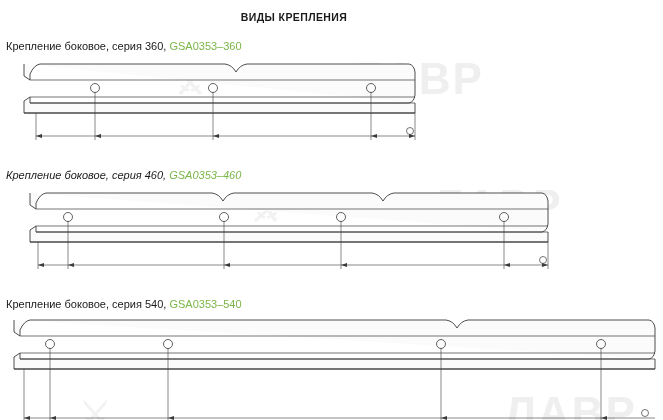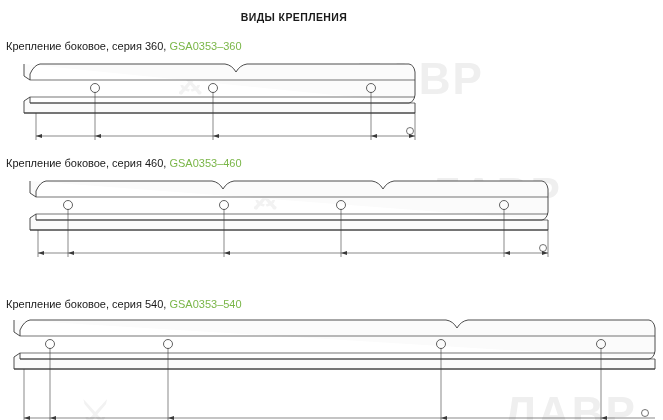--- a/index.html
+++ b/index.html
@@ -102,21 +102,21 @@
     <circle cx="410" cy="91" r="3.5" fill="none" stroke="#3a3a3a" stroke-width="0.7"></circle>
 
     <text class="dim" x="33" y="132" transform="rotate(-90 33 132)">310</text>
     <text class="dim" x="92" y="132" transform="rotate(-90 92 132)">261</text>
     <text class="dim" x="210" y="132" transform="rotate(-90 210 132)">165</text>
     <text class="dim" x="368" y="132" transform="rotate(-90 368 132)">37</text>
     <text class="dim" x="412" y="132" transform="rotate(-90 412 132)">0</text>
   </svg>
 </div>
 
-<div class="section" style="top:157px;height:110px;">
+<div class="section" style="top:169px;height:110px;font-style:italic;">
   <div class="sec-label">
     <span>Крепление боковое, серия 460,</span>
     <span class="code">GSA0353–460</span>
   </div>
 
   <div class="wm" style="top:12px; left:430px; font-size:44px;">ЛАВР</div>
   <div class="wm" style="top:20px; left:250px; font-size:34px; color:#f2f2f2;">⚔</div>
 
   <svg width="663" height="110" viewBox="0 0 663 110">
     <path d="M30,24 L30,36 L36,40 L36,34 Q40,25 46,24 L212,24 Q219,25 223,32 Q227,25 234,24 L372,24 Q379,25 383,32 Q387,25 394,24 L542,24 Q547,25 548,32 L548,55 Q547,62 542,63 L36,63 L36,57 L30,61 L30,73 L548,73 L548,63" fill="#fbfbfb" stroke="#3a3a3a" stroke-width="0.9" stroke-linejoin="round"></path>

